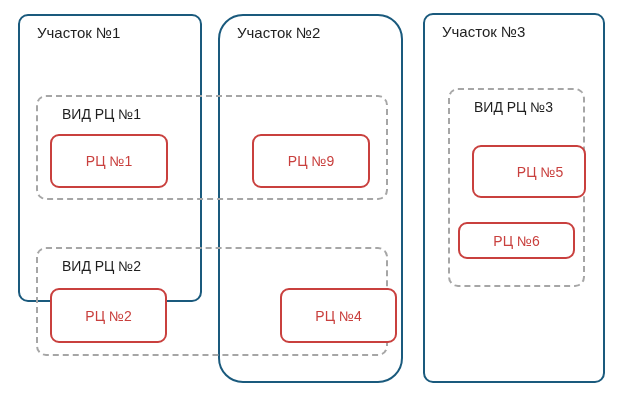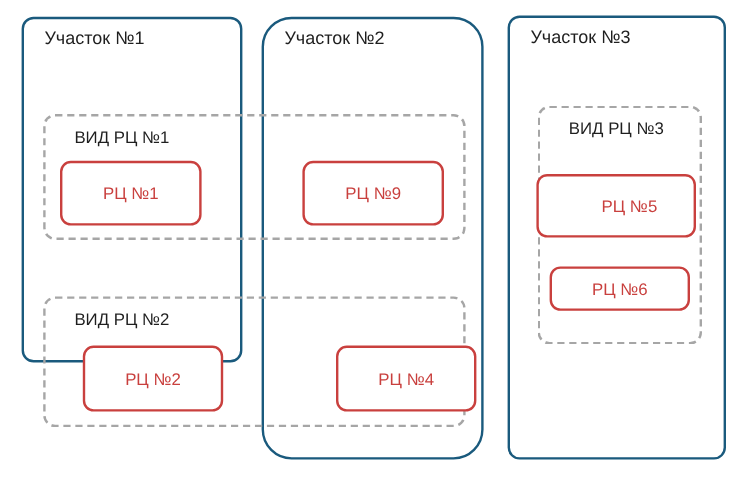--- a/index.html
+++ b/index.html
@@ -66,24 +66,24 @@
   
   .s1 { left: 18px;  top: 14px; width: 184px; height: 288px; }
   .s2 { left: 218px; top: 14px; width: 185px; height: 369px; border-radius: 25px; }
   .s3 { left: 423px; top: 13px; width: 182px; height: 370px; padding-left: 21px; }
 
   .g1 { left: 36px;  top: 95px;  width: 352px; height: 105px; }
   .g2 { left: 36px;  top: 247px; width: 352px; height: 109px; }
   .g3 { left: 448px; top: 88px;  width: 137px; height: 199px; }
 
   .u1 { left: 50px;  top: 134px; width: 118px; height: 54px; }
-  .u2 { left: 50px;  top: 288px; width: 117px; height: 55px; margin-left: 19px; }
+  .u2 { left: 50px;  top: 288px; width: 117px; height: 55px; }
   .u3 { left: 252px; top: 134px; width: 118px; height: 54px; }
   .u4 { left: 252px; top: 288px; width: 117px; height: 55px; margin-left: 28px; }
-  .u5 { left: 447px; top: 145px; width: 133px; height: 53px; padding-left: 22px; }
+  .u5 { left: 472px; top: 145px; width: 114px; height: 53px; padding-left: 22px; }
   .u6 { left: 458px; top: 222px; width: 117px; height: 37px; }
 </style>
 </head>
 <body>
 
 <div class="canvas">
 
   <div class="section s1">
     <div class="section-title">Участок №1</div>
   </div>

